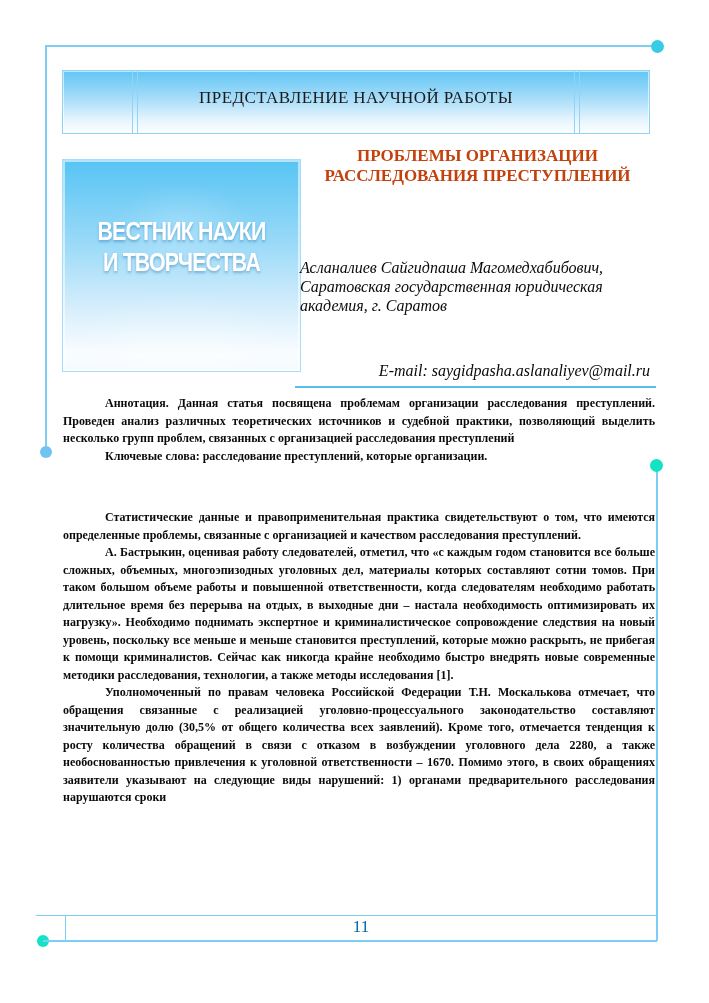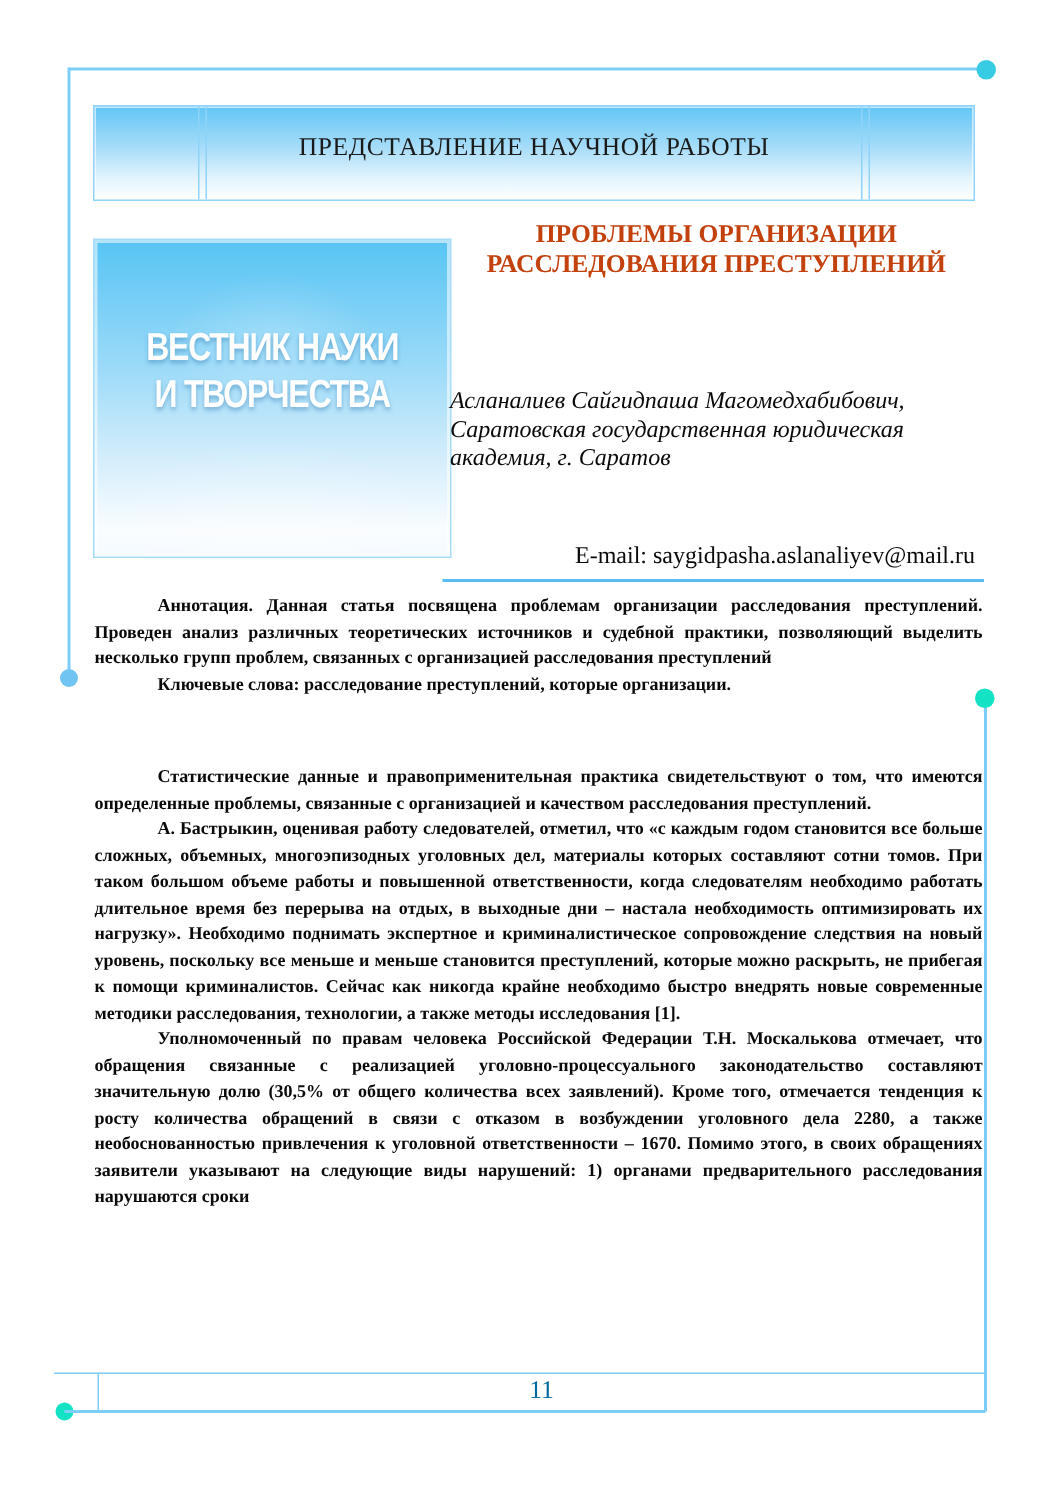--- a/index.html
+++ b/index.html
@@ -61,21 +61,21 @@
   .title {
     position:absolute; left:305px; top:146px; width:345px; margin:0;
     text-align:center; font-size:17px; line-height:20px; font-weight:bold; color:#c2410c;
   }
   .author {
     position:absolute; left:300px; top:258px; width:350px;
     text-align:left; font-style:italic; font-size:16px; line-height:19px;
   }
   .email {
     position:absolute; left:300px; top:362px; width:350px;
-    text-align:right; font-size:16px;
+    text-align:right; font-style:italic; font-size:16px;
   }
   .email-rule { position:absolute; left:295px; top:386px; width:361px; height:2px; background:#58bdf0; }
 
   
   .text-block {
     position:absolute; left:63px; top:395px; width:592px;
     font-size:12px; line-height:17.5px; text-align:justify;font-weight:bold;
   }
   .text-block p { margin:0; text-indent:42px; }
   .text-block p.body-first { margin-top:44px; }

